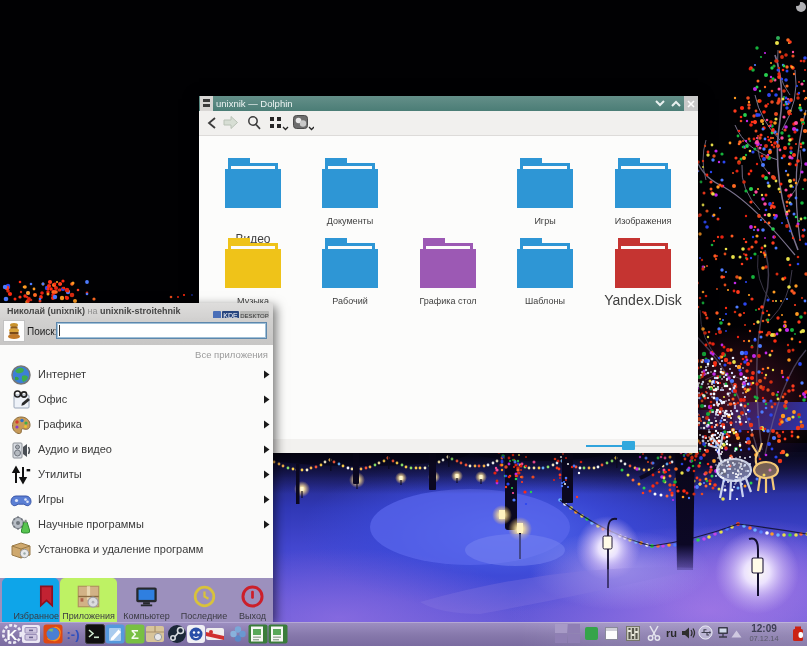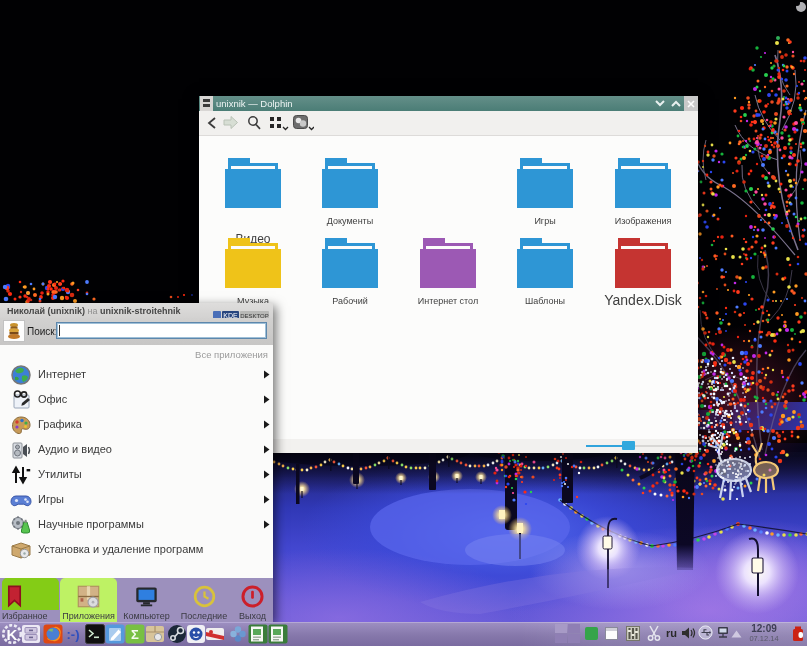--- a/index.html
+++ b/index.html
@@ -1978,21 +1978,21 @@
             <rect x="3" y="5" width="3" height="7" fill="#2e96d5"></rect>
             <rect x="50" y="5" width="3" height="7" fill="#2e96d5"></rect>
             <rect x="0" y="11" width="56" height="39" fill="#2e96d5"></rect>
           </svg><div style="font-size:9px;color:#3e3e3e;margin-top:4px;white-space:nowrap">Рабочий</div></div>
         <div class="abs" style="left:206px;top:89px;width:86px;text-align:center"><svg width="56" height="50" viewBox="0 0 56 50">
             <rect x="3" y="0" width="22" height="8" fill="#9c59b4"></rect>
             <rect x="3" y="5" width="50" height="3" fill="#9c59b4"></rect>
             <rect x="3" y="5" width="3" height="7" fill="#9c59b4"></rect>
             <rect x="50" y="5" width="3" height="7" fill="#9c59b4"></rect>
             <rect x="0" y="11" width="56" height="39" fill="#9c59b4"></rect>
-          </svg><div style="font-size:9px;color:#3e3e3e;margin-top:4px;white-space:nowrap">Интернет стол</div></div>
+          </svg><div style="font-size:9px;color:#3e3e3e;margin-top:4px;white-space:nowrap">Графика стол</div></div>
         <div class="abs" style="left:303px;top:89px;width:86px;text-align:center"><svg width="56" height="50" viewBox="0 0 56 50">
             <rect x="3" y="0" width="22" height="8" fill="#2e96d5"></rect>
             <rect x="3" y="5" width="50" height="3" fill="#2e96d5"></rect>
             <rect x="3" y="5" width="3" height="7" fill="#2e96d5"></rect>
             <rect x="50" y="5" width="3" height="7" fill="#2e96d5"></rect>
             <rect x="0" y="11" width="56" height="39" fill="#2e96d5"></rect>
           </svg><div style="font-size:9px;color:#3e3e3e;margin-top:4px;white-space:nowrap">Шаблоны</div></div>
         <div class="abs" style="left:401px;top:89px;width:86px;text-align:center"><svg width="56" height="50" viewBox="0 0 56 50">
             <rect x="3" y="0" width="22" height="8" fill="#c53431"></rect>
             <rect x="3" y="5" width="50" height="3" fill="#c53431"></rect>
@@ -2113,21 +2113,21 @@
         </svg>
         <div class="abs" style="left:10px;top:194px"><svg width="22" height="22" viewBox="0 0 22 22">
             <path d="M2 7 L11 4 L20 7 L20 16 L11 19 L2 16 Z" fill="#cfa96e" stroke="#9a7b48"></path>
             <path d="M2 7 L11 10 L20 7 M11 10 L11 19" stroke="#9a7b48" fill="none"></path>
             <circle cx="14.5" cy="14.5" r="4.2" fill="#e8e8ea" stroke="#999"></circle>
             <circle cx="14.5" cy="14.5" r="1.2" fill="#9aa"></circle>
           </svg></div>
         <div class="abs" style="left:38px;top:198px;font-size:11px;color:#3b3b3b">Установка и удаление программ</div>
       </div>
  <div class="abs" style="left:0;top:275px;width:273px;height:44px;background:#9c90bd">
-        <div class="abs" style="left:2px;top:0;width:57px;height:32px;background:#84cc16;border-radius:5px 5px 0 0;text-align:left">
+        <div class="abs" style="left:2px;top:0;width:57px;height:44px;background:#0ea5e9;border-radius:5px 5px 0 0;text-align:right">
           <div style="margin-top:6px"><svg width="25" height="25" viewBox="0 0 22 22">
               <path d="M6 2 L16 2 L16 19 L11 14.5 L6 19 Z" fill="#c22232" stroke="#8e1020" stroke-width="1.5"></path>
             </svg></div>
           <div style="font-size:9px;color:#3a3a42;margin-top:-2px">Избранное</div>
         </div>
         <div class="abs" style="left:60px;top:0;width:57px;height:44px;background:#bef264;border-radius:5px 5px 0 0;text-align:center">
           <div style="margin-top:6px"><svg width="25" height="25" viewBox="0 0 22 22">
               <rect x="2" y="2" width="18" height="18" fill="#d2b286" stroke="#b09060"></rect>
               <rect x="9.6" y="2" width="2.8" height="12" fill="#e8d6b0"></rect>
               <path d="M2 11 L20 11" stroke="#8a6a40" stroke-width="1.2"></path>

